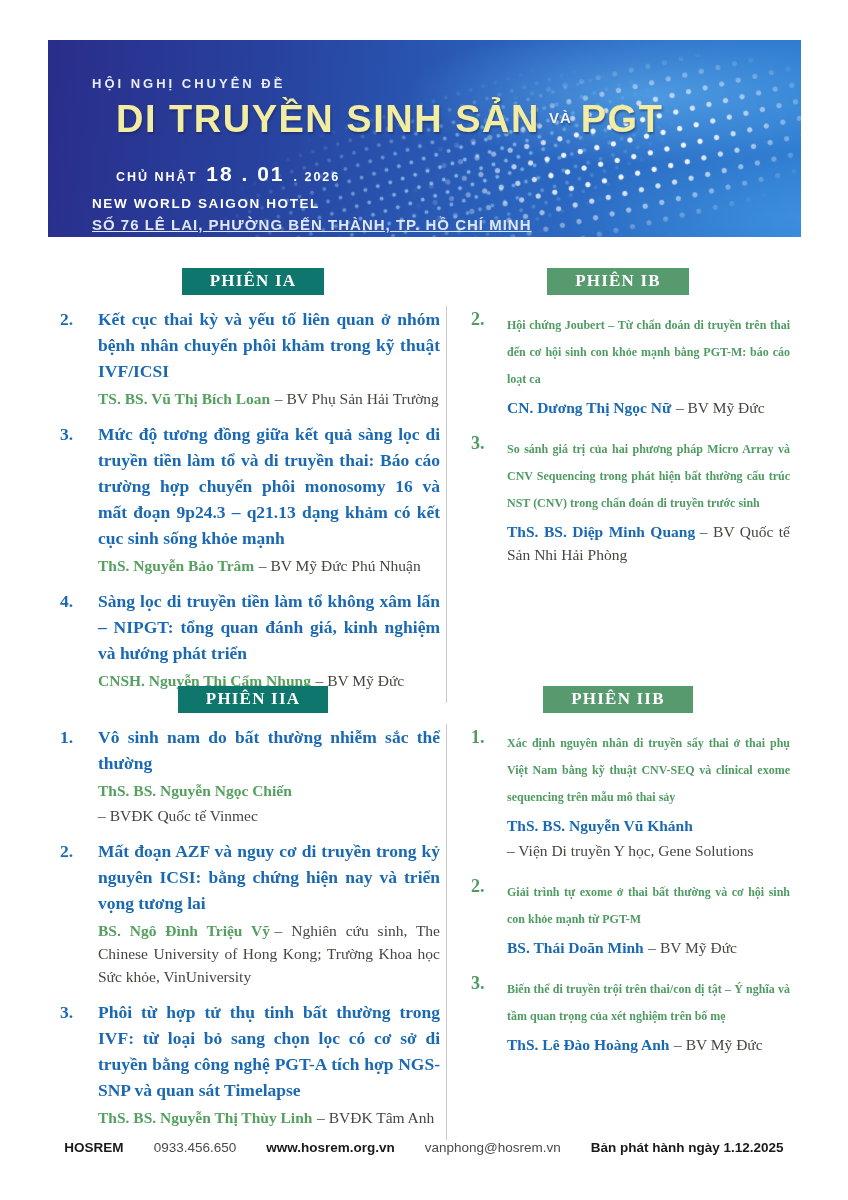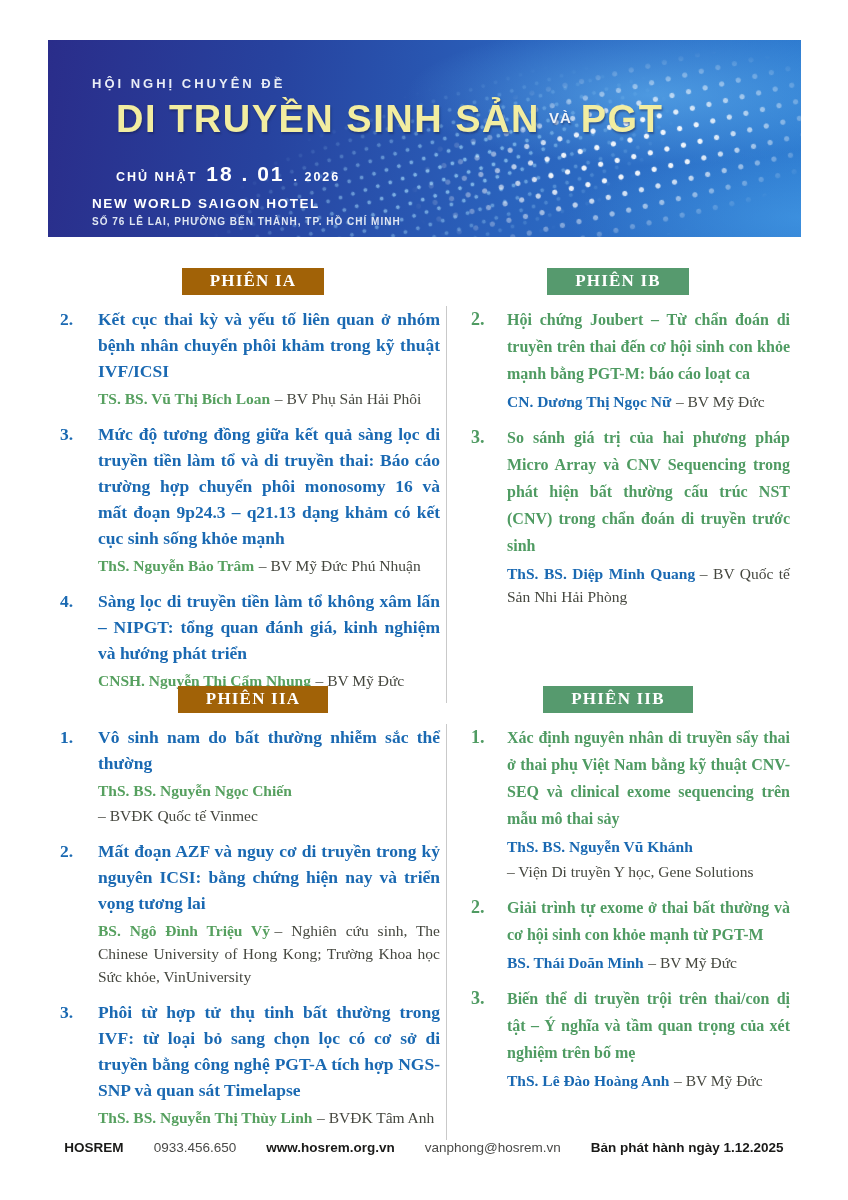--- a/index.html
+++ b/index.html
@@ -29,43 +29,43 @@
      font-weight:bold;letter-spacing:1.5px;white-space:nowrap;
      text-shadow:1px 2px 2px rgba(20,30,80,.45);}
   .banner-title .va{font-size:15px;color:#eef2f8;margin:0 9px;vertical-align:9px;letter-spacing:1px;}
   .banner-date{position:absolute;left:44px;top:122px;color:#fff;display:flex;
      align-items:baseline;gap:9px;margin-left:24px;}
   .banner-date .lbl{font-size:12.5px;letter-spacing:2px;font-weight:bold;}
   .banner-date .big{font-size:21px;font-weight:bold;letter-spacing:2px;text-align:center;}
   .banner-date .yr{font-size:12.5px;font-weight:bold;letter-spacing:2px;}
   .banner-venue{position:absolute;left:44px;top:156px;color:#fff;font-size:13.5px;
      font-weight:bold;letter-spacing:1.6px;}
-  .banner-address{position:absolute;left:44px;top:176px;color:#dfe6f2;font-size:10px;
-     font-weight:bold;letter-spacing:1px;}
+  .banner-address{position:absolute;left:44px;top:176px;color:#dfe6f2;font-size:15px;
+     font-weight:bold;letter-spacing:1px;text-decoration:underline;}
 
   
   .row{position:absolute;left:60px;width:730px;display:grid;
        grid-template-columns:386px 344px;grid-template-rows:auto auto;}
   .row1{top:268px;}
   .row2{top:686px;}
   .badge-cell{display:flex;justify-content:center;align-items:flex-start;padding-bottom:11px;}
   .badge{color:#fff;font-size:17px;font-weight:bold;letter-spacing:1.2px;
          padding:3px 28px 4px 28px;}
-  .badge.blue{background:#a16207;}
+  .badge.blue{background:#0f766e;}
   .badge.green{background:#569a6e;}
   .items-cell{grid-row:2;}
   .items-left{grid-column:1;padding-right:6px;}
   .items-right{grid-column:2;border-left:1px solid #c9c9c9;padding-left:24px;}
 
   .item{display:flex;margin-bottom:11px;}
   .num{flex:none;width:38px;font-weight:bold;font-size:17.5px;line-height:26px;}
   .items-right .num{width:36px;font-size:18px;line-height:27px;}
   .body{flex:1;text-align:justify;}
   .title{font-weight:bold;font-size:17.5px;line-height:26px;}
-  .items-right .title{font-size:16px;line-height:27px;}
+  .items-right .title{font-size:12px;line-height:27px;margin-top:6px;}
   .meta{margin-top:3px;font-size:15.5px;line-height:23px;}
   .speaker{font-weight:bold;}
   .affil{color:#45473f;margin-left:.3em;}
   .item.stacked .affil{display:block;margin-left:0;margin-top:2px;}
 
   .t-blue .num,.t-blue .title{color:#1a69b2;}
   .t-blue .speaker{color:#56a05f;}
   .t-green .num,.t-green .title{color:#4f9b62;}
   .t-green .speaker{color:#1a69b2;}
 
@@ -105,21 +105,21 @@
     <div class="badge-cell">
       <div class="badge green">PHIÊN IB</div>
     </div>
 
     <div class="items-cell items-left t-blue">
       <div class="item">
         <span class="num">2.</span>
         <div class="body">
           <div class="title">Kết cục thai kỳ và yếu tố liên quan ở nhóm bệnh nhân chuyển phôi khảm trong kỹ thuật IVF/ICSI</div>
           <div class="meta">
-            <span class="speaker">TS. BS. Vũ Thị Bích Loan</span><span class="affil">– BV Phụ Sản Hải Phôi</span>
+            <span class="speaker">TS. BS. Vũ Thị Bích Loan</span><span class="affil">– BV Phụ Sản Hải Trường</span>
           </div>
         </div>
       </div>
       <div class="item">
         <span class="num">3.</span>
         <div class="body">
           <div class="title">Mức độ tương đồng giữa kết quả sàng lọc di truyền tiền làm tổ và di truyền thai: Báo cáo trường hợp chuyển phôi monosomy 16 và mất đoạn 9p24.3 – q21.13 dạng khảm có kết cục sinh sống khỏe mạnh</div>
           <div class="meta">
             <span class="speaker">ThS. Nguyễn Bảo Trâm</span><span class="affil">– BV Mỹ Đức Phú Nhuận</span>
           </div>

